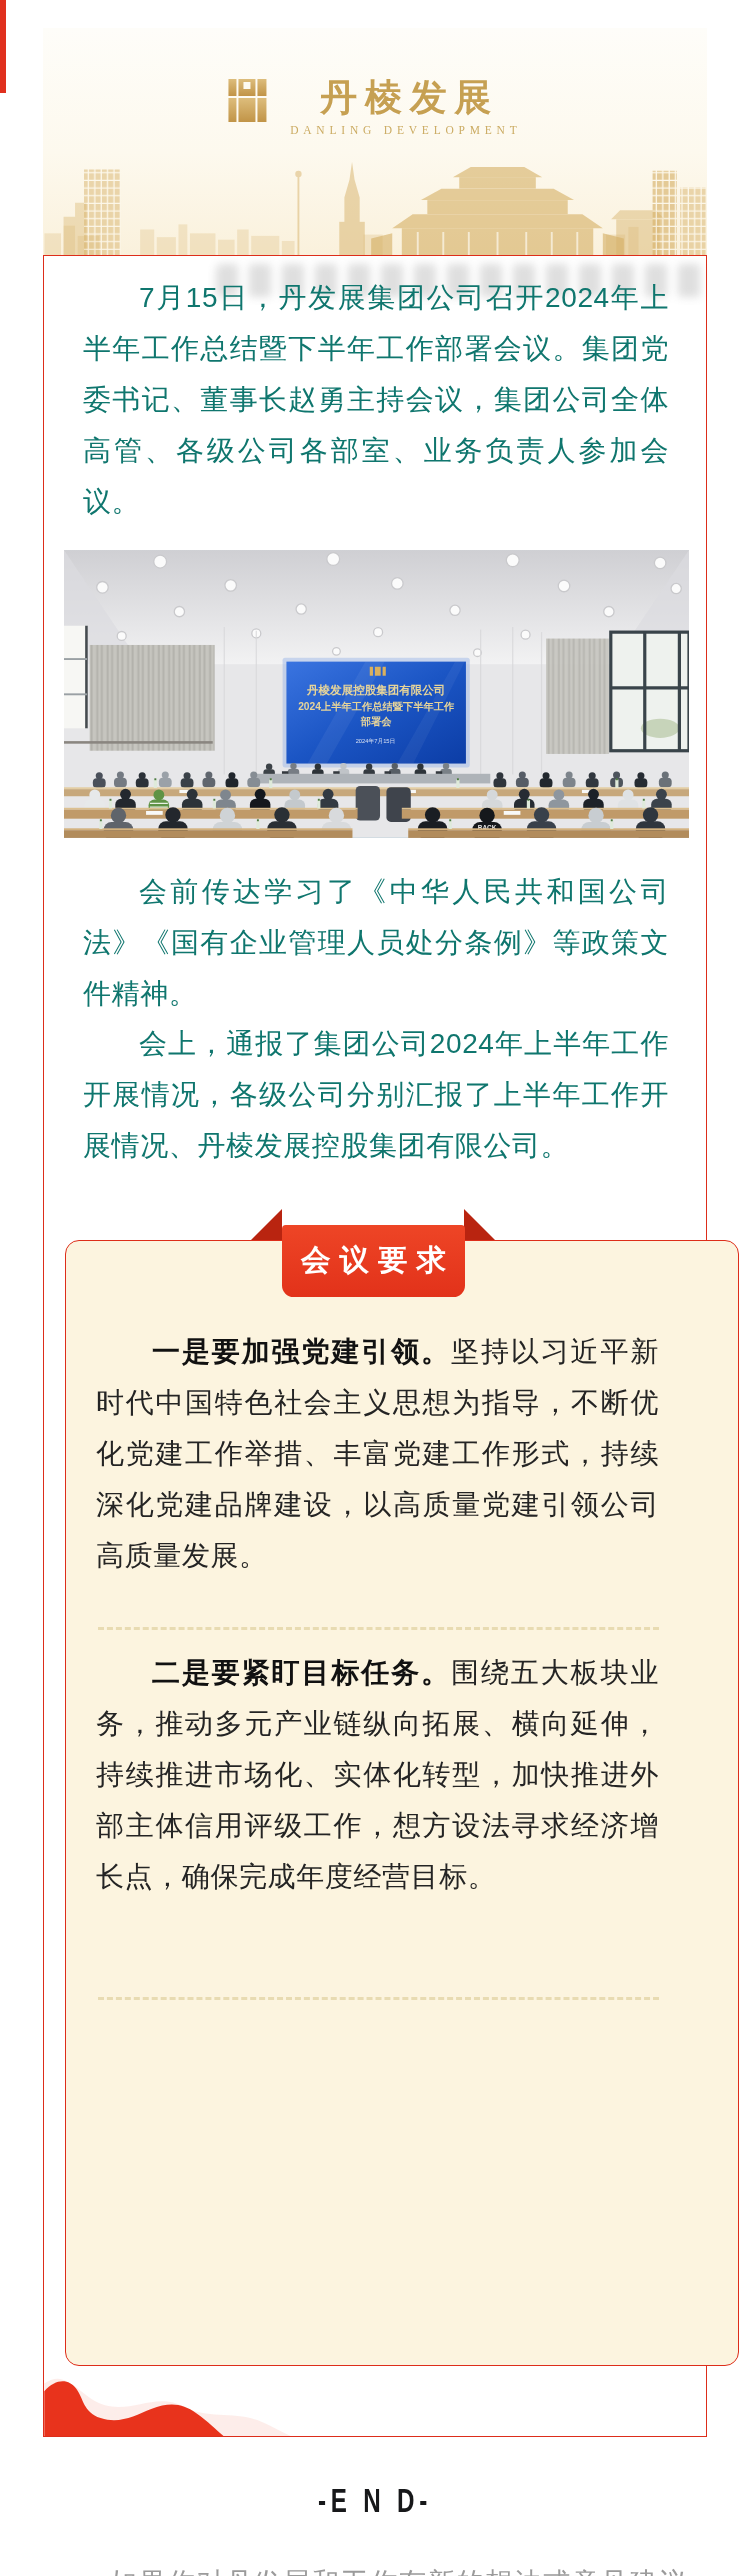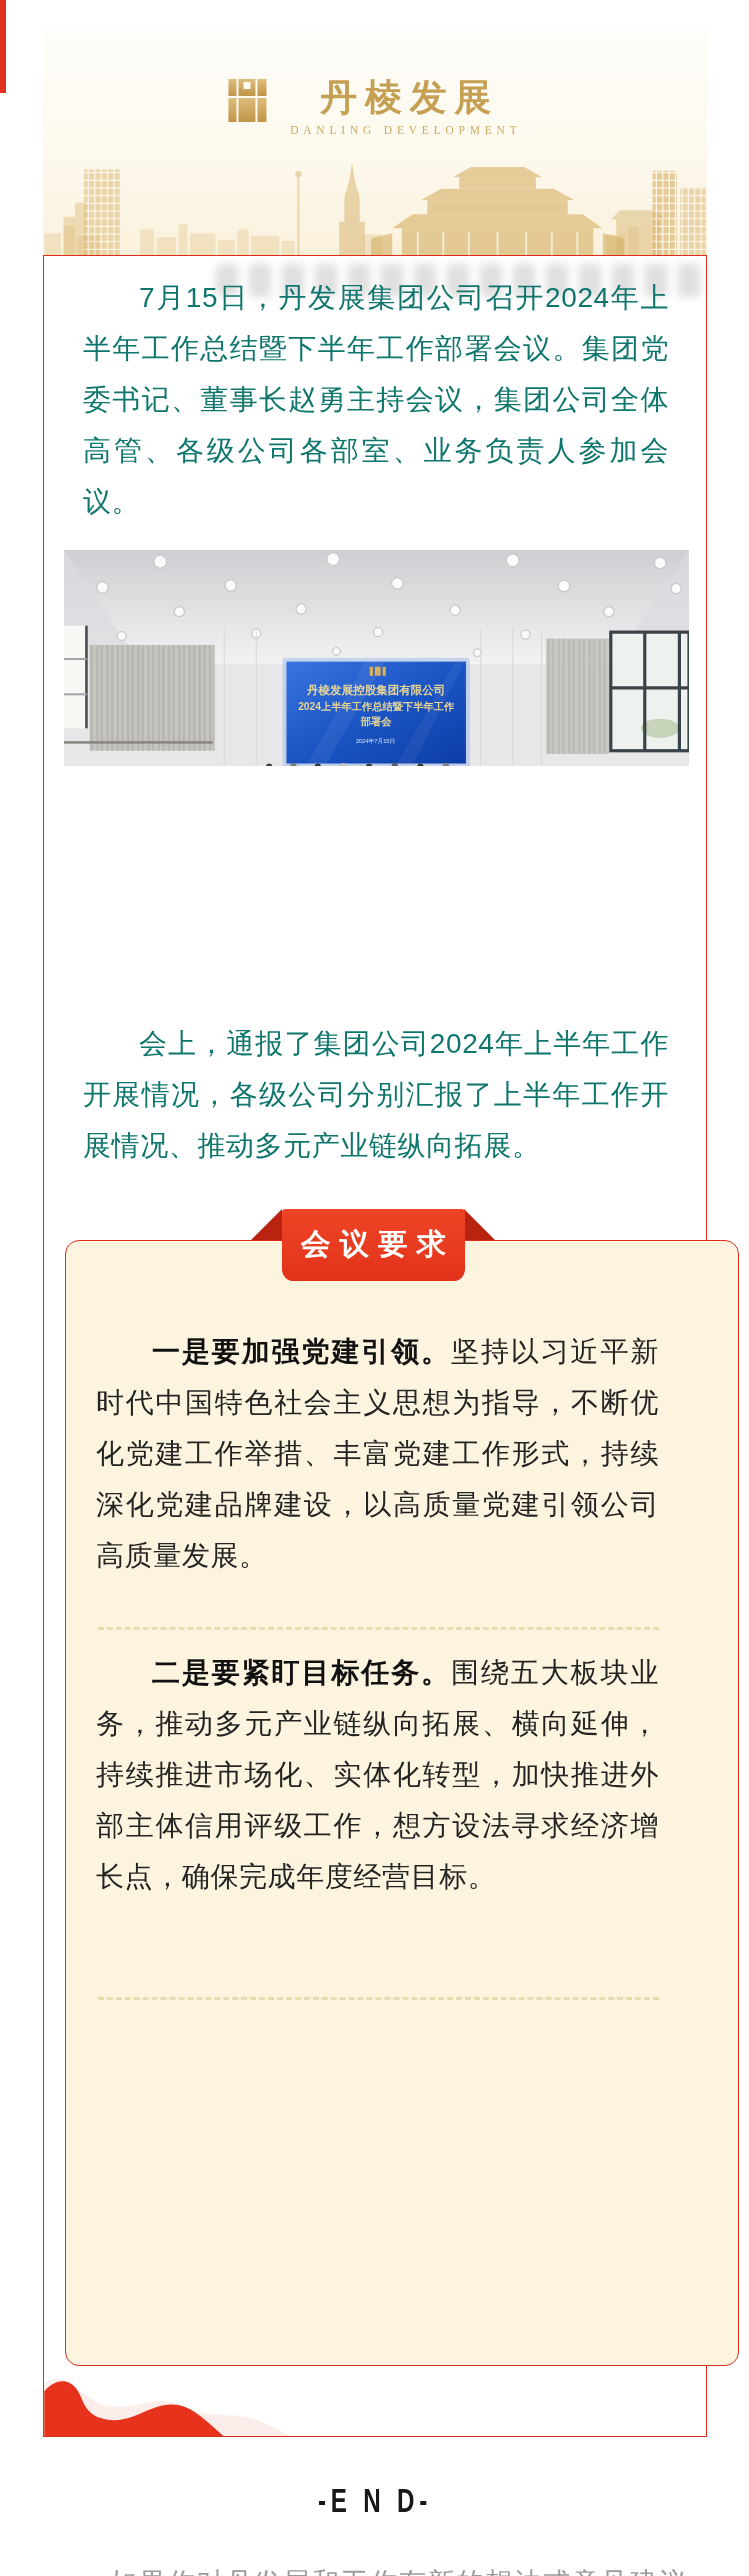--- a/index.html
+++ b/index.html
@@ -44,31 +44,31 @@
   .article-p{
     position:absolute;left:39px;width:586px;margin:0;
     font-size:28px;line-height:51px;color:#0f766e;text-align:justify;text-indent:2em;
     letter-spacing:0.6px;
   }
   .p1{top:16px;}
   .p2{top:610px;}
   .p3{top:762px;}
 
   
-  .photo{position:absolute;left:20px;top:294px;width:625px;height:216px;overflow:hidden;background:#0369a1;text-decoration:underline;}
+  .photo{position:absolute;left:20px;top:294px;width:625px;height:288px;overflow:hidden;background:#0369a1;text-decoration:underline;}
   .photo svg{display:block;}
   svg text{font-family:"Liberation Sans", sans-serif;}
 
   
   .ribbon{position:absolute;left:207px;top:953px;width:244px;height:72px;z-index:3;}
   .fold{position:absolute;top:0;width:31px;height:31px;background:#b92410;}
   .fold-left{left:0;clip-path:polygon(0 100%,100% 0,100% 100%);}
   .fold-right{right:0;clip-path:polygon(0 0,0 100%,100% 100%);}
   .ribbon-main{
-    position:absolute;left:31px;top:0;width:183px;height:72px;
+    position:absolute;left:31px;top:16px;width:183px;height:72px;
     background:linear-gradient(180deg,#ee4526,#e2321a);
     border-radius:3.8px 3.8px 11.5px 11.5px;
     display:flex;align-items:center;justify-content:center;
     color:#ffffff;font-size:29.5px;font-weight:bold;letter-spacing:9px;text-indent:9px;
   }
 
   
   .req-box{
     position:absolute;left:21px;top:984px;width:674px;height:1126px;
     background:#fcf4df;border:1.9px solid #dd2d1a;border-radius:14px;box-sizing:border-box;z-index:2;
@@ -558,21 +558,22 @@
             <rect x="601" y="420" width="3" height="3" fill="#4e7d42"></rect>
           </g>
         <g>
             <rect x="852" y="422" width="5" height="13" fill="#dfeadb"></rect>
             <rect x="853" y="420" width="3" height="3" fill="#4e7d42"></rect>
           </g>
       </g>
     </svg>
   </figure>
 
-  <p class="article-p p3">会上，通报了集团公司2024年上半年工作开展情况，各级公司分别汇报了上半年工作开展情况、推动多元产业链纵向拓展。</p>
+  <p class="article-p p2">会前传达学习了《中华人民共和国公司法》《国有企业管理人员处分条例》等政策文件精神。</p>
+  <p class="article-p p3">会上，通报了集团公司2024年上半年工作开展情况，各级公司分别汇报了上半年工作开展情况、丹棱发展控股集团有限公司。</p>
 
   <div class="ribbon">
     <div class="fold fold-left"></div>
     <div class="fold fold-right"></div>
     <div class="ribbon-main">
       <span>会议要求</span>
     </div>
   </div>
 
   <div class="req-box">

